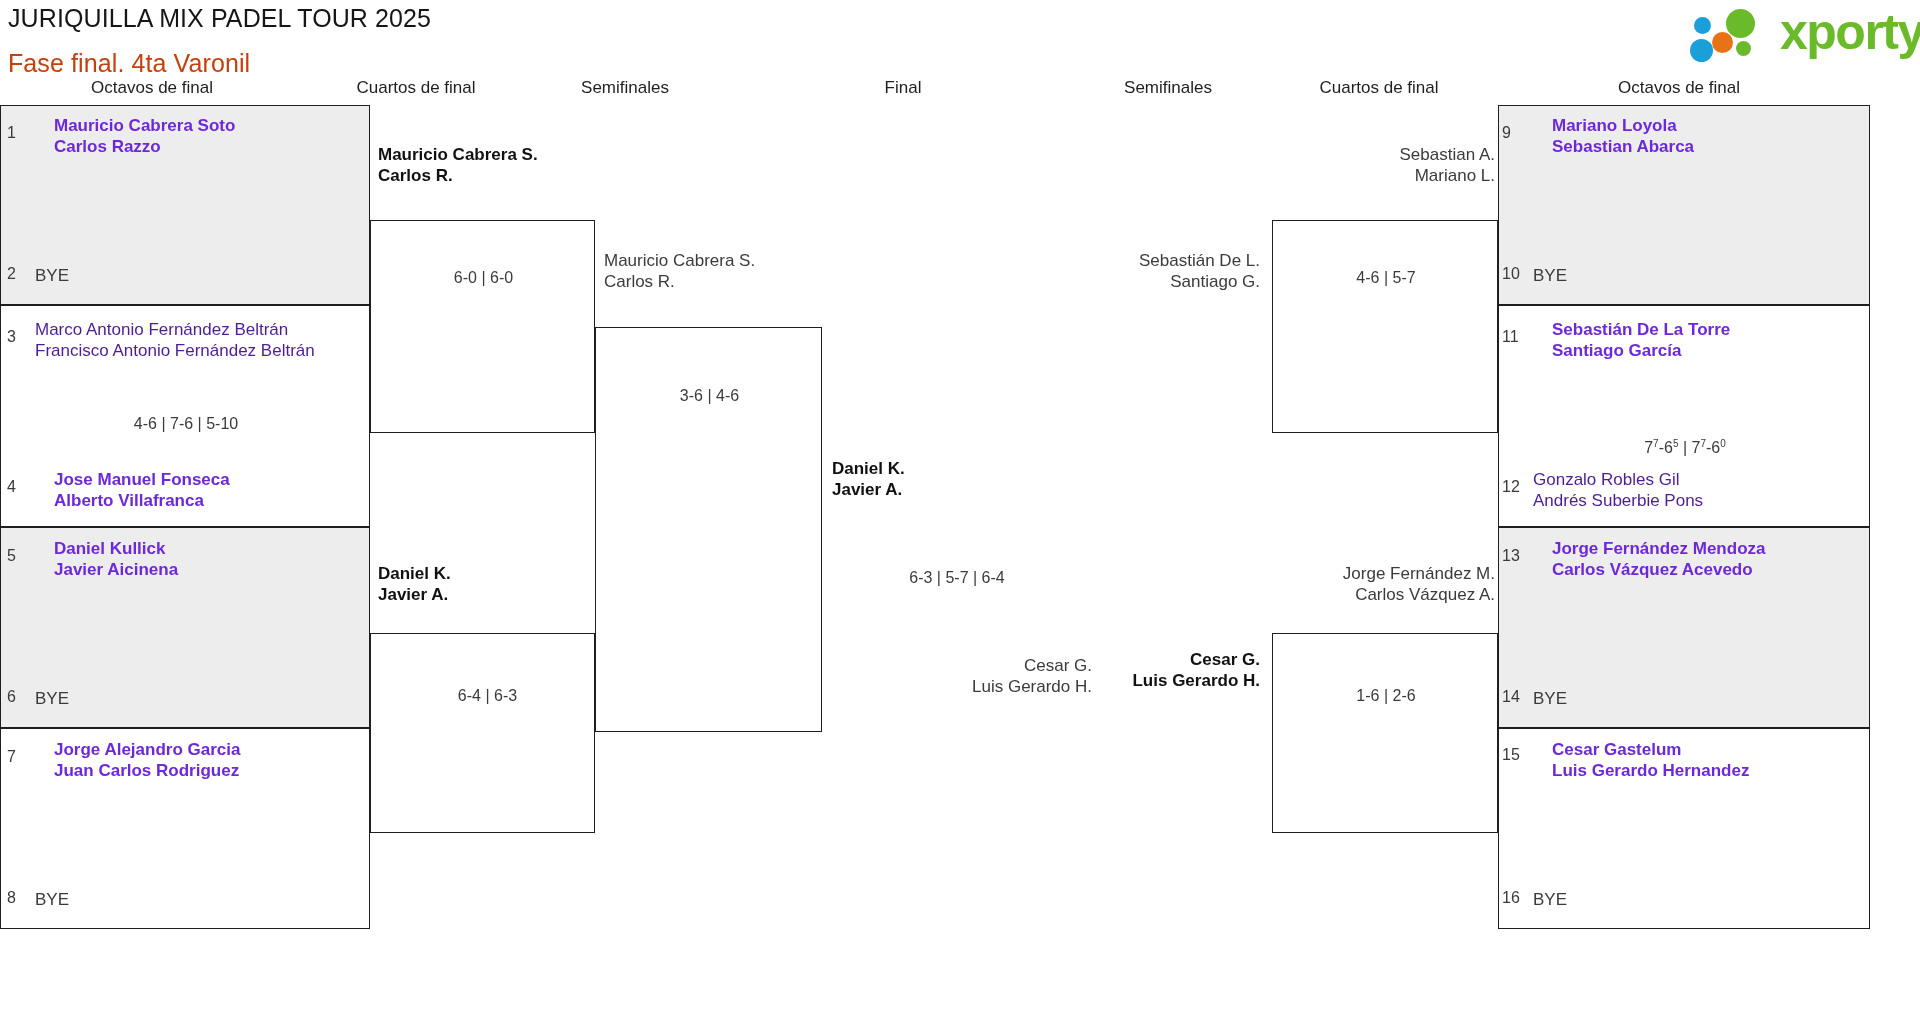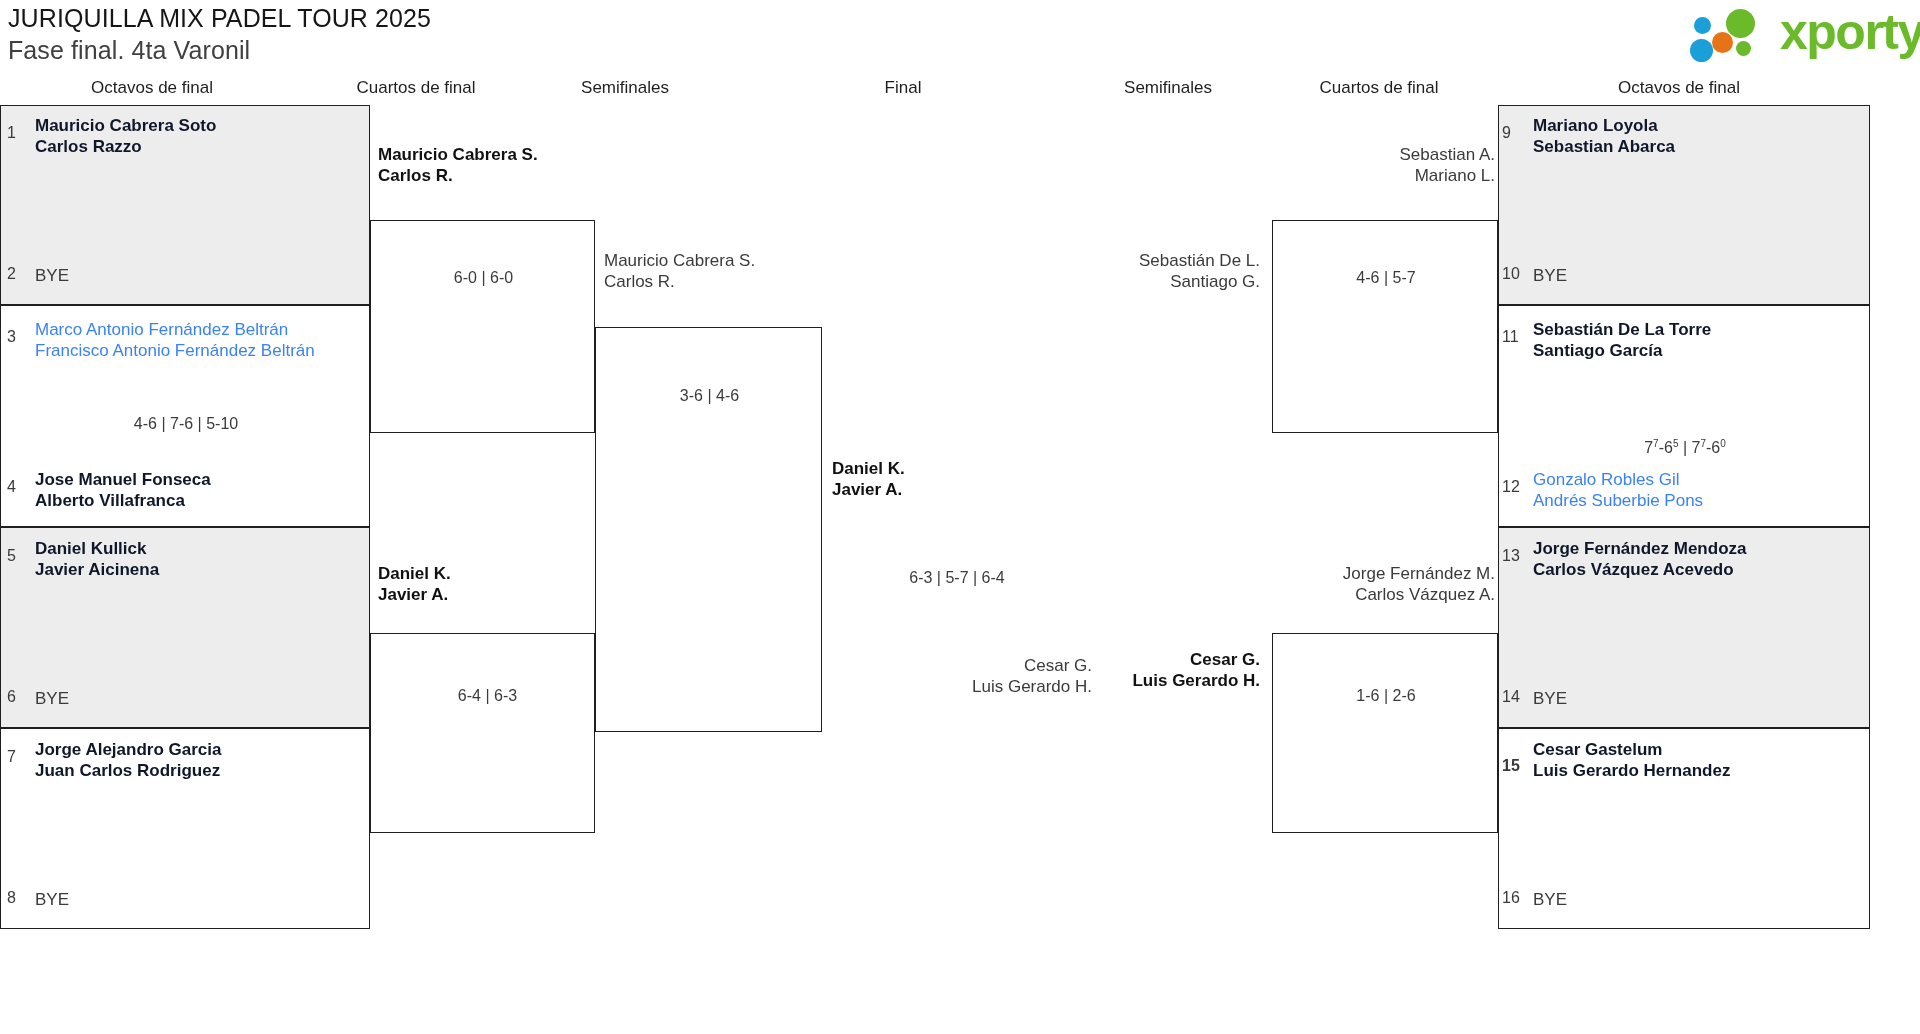--- a/index.html
+++ b/index.html
@@ -12,23 +12,23 @@
   }
   #root { position: relative; width: 1920px; height: 1034px; }
 
   
   .title-1 {
     position: absolute; left: 8px; top: 4px;
     font-size: 25px; font-weight: 400; letter-spacing: .1px;
     color: #161616; white-space: nowrap;
   }
   .title-2 {
-    position: absolute; left: 8px; top: 36px;
+    position: absolute; left: 8px; top: 49px;
     font-size: 25px; font-weight: 400; letter-spacing: .1px;
-    color: #404040; white-space: nowrap;
+    color: #c2410c; white-space: nowrap;
   }
 
   
   .logo { position: absolute; left: 1694px; top: 8px; width: 218px; height: 54px; }
   .logo .dot { position: absolute; border-radius: 50%; }
   .logo-word {
     position: absolute; left: 86px; top: -3px;
     font-size: 50px; font-weight: 700; color: #6aba2a;
     letter-spacing: -1.5px; line-height: 54px;
   }
@@ -56,22 +56,22 @@
   }
   .seed.w2 { left: 3px; }
 
   
   .team {
     position: absolute; left: 34px; right: 6px;
     font-size: 17px; line-height: 21px;
     white-space: nowrap;
   }
   .team.bye { font-size: 17px; color: #3b3b3b; }
-  .team.win { font-weight: 700; color: #0f172a; }
-  .team.lose { font-weight: 400; color: #3b82f6; }
+  .team.win { font-weight: 700; color: #6d28d9; margin-left: 19px; }
+  .team.lose { font-weight: 400; color: #4c1d95; }
 
   
   .flab {
     position: absolute;
     font-size: 17px; line-height: 21px; white-space: nowrap;
   }
   .flab.win { font-weight: 700; color: #111; }
   .flab.lose { font-weight: 400; color: #3b3b3b; }
   .flab.right { text-align: right; }
 
@@ -273,21 +273,21 @@
       <div>Jorge Fernández Mendoza</div>
       <div>Carlos Vázquez Acevedo</div>
     </div>
     <div class="seed w2" style="top:160px;">14</div>
     <div class="team bye" style="top:160px;">
       <div>BYE</div>
     </div>
   </div>
 
   <div class="box" style="left:1498px;top:728px;width:372px;height:201px;">
-    <div class="seed w2" style="top:28px;font-weight:bold;">15</div>
+    <div class="seed w2" style="top:17px;">15</div>
     <div class="team win" style="top:10px;">
       <div>Cesar Gastelum</div>
       <div>Luis Gerardo Hernandez</div>
     </div>
     <div class="seed w2" style="top:160px;">16</div>
     <div class="team bye" style="top:160px;">
       <div>BYE</div>
     </div>
   </div>
 

